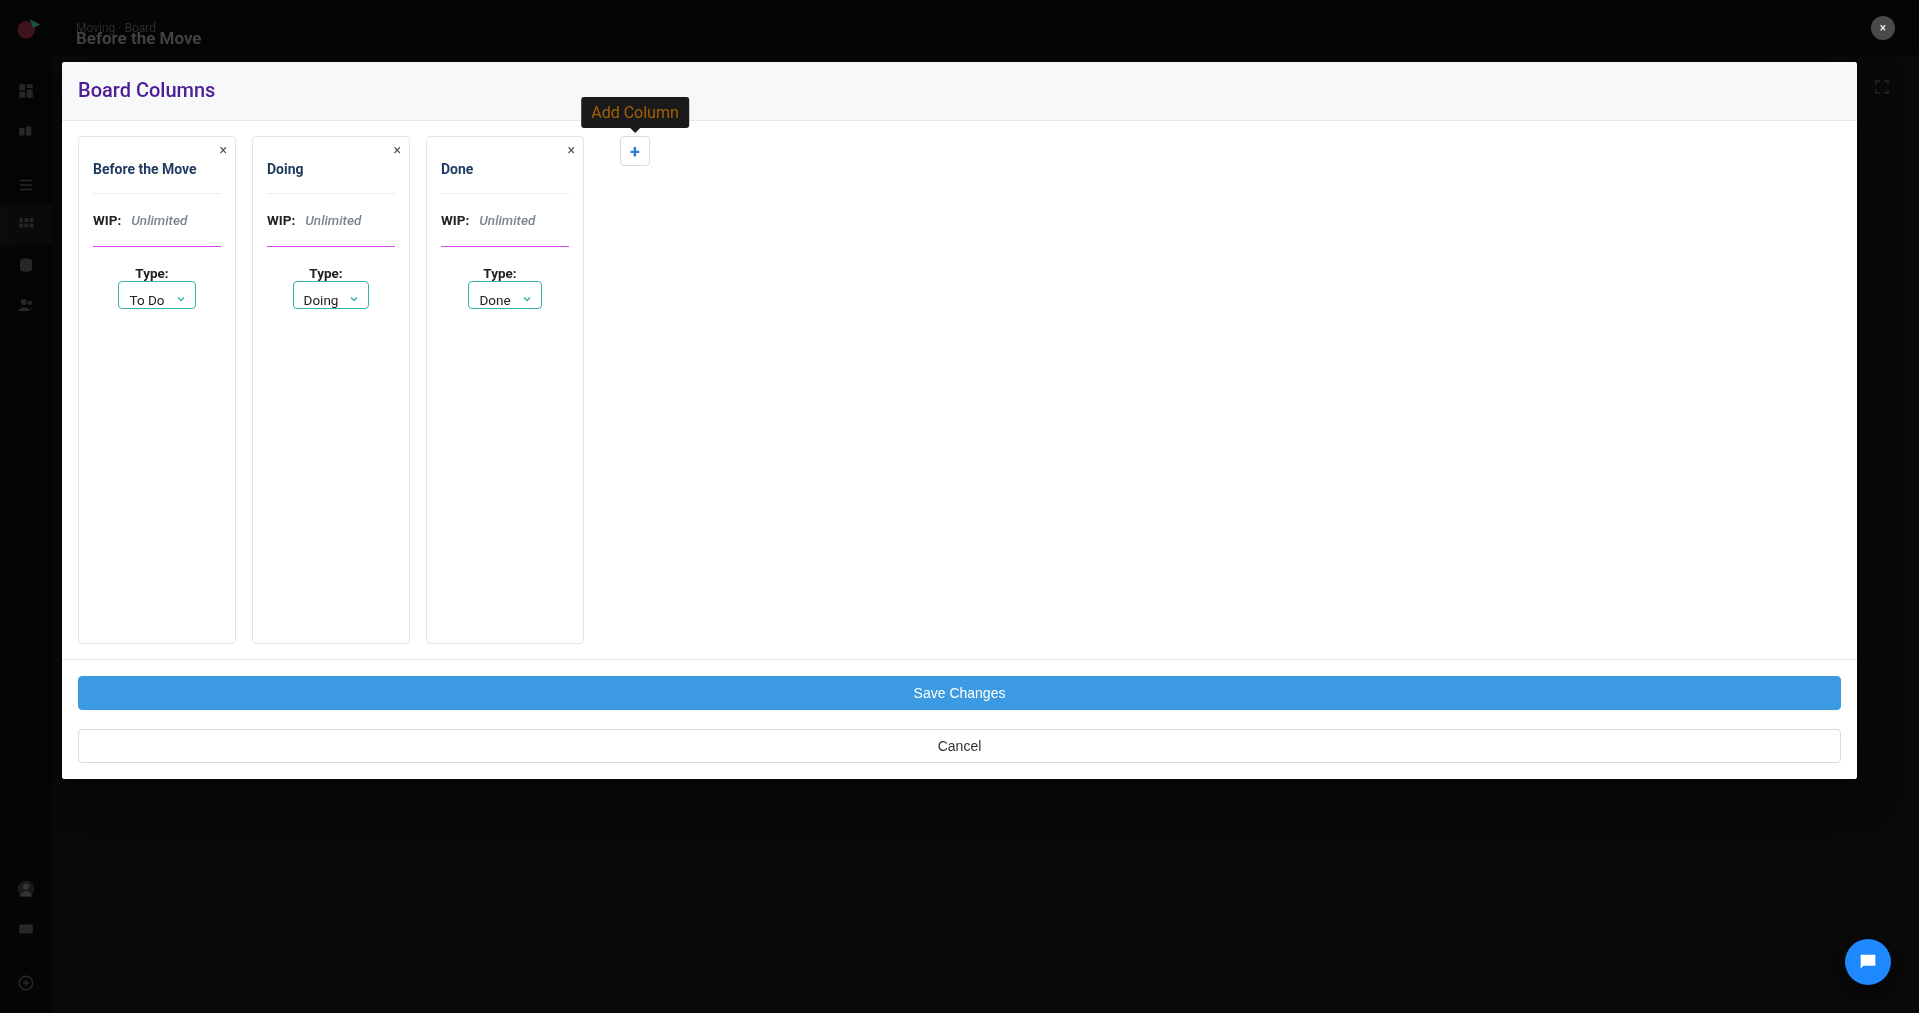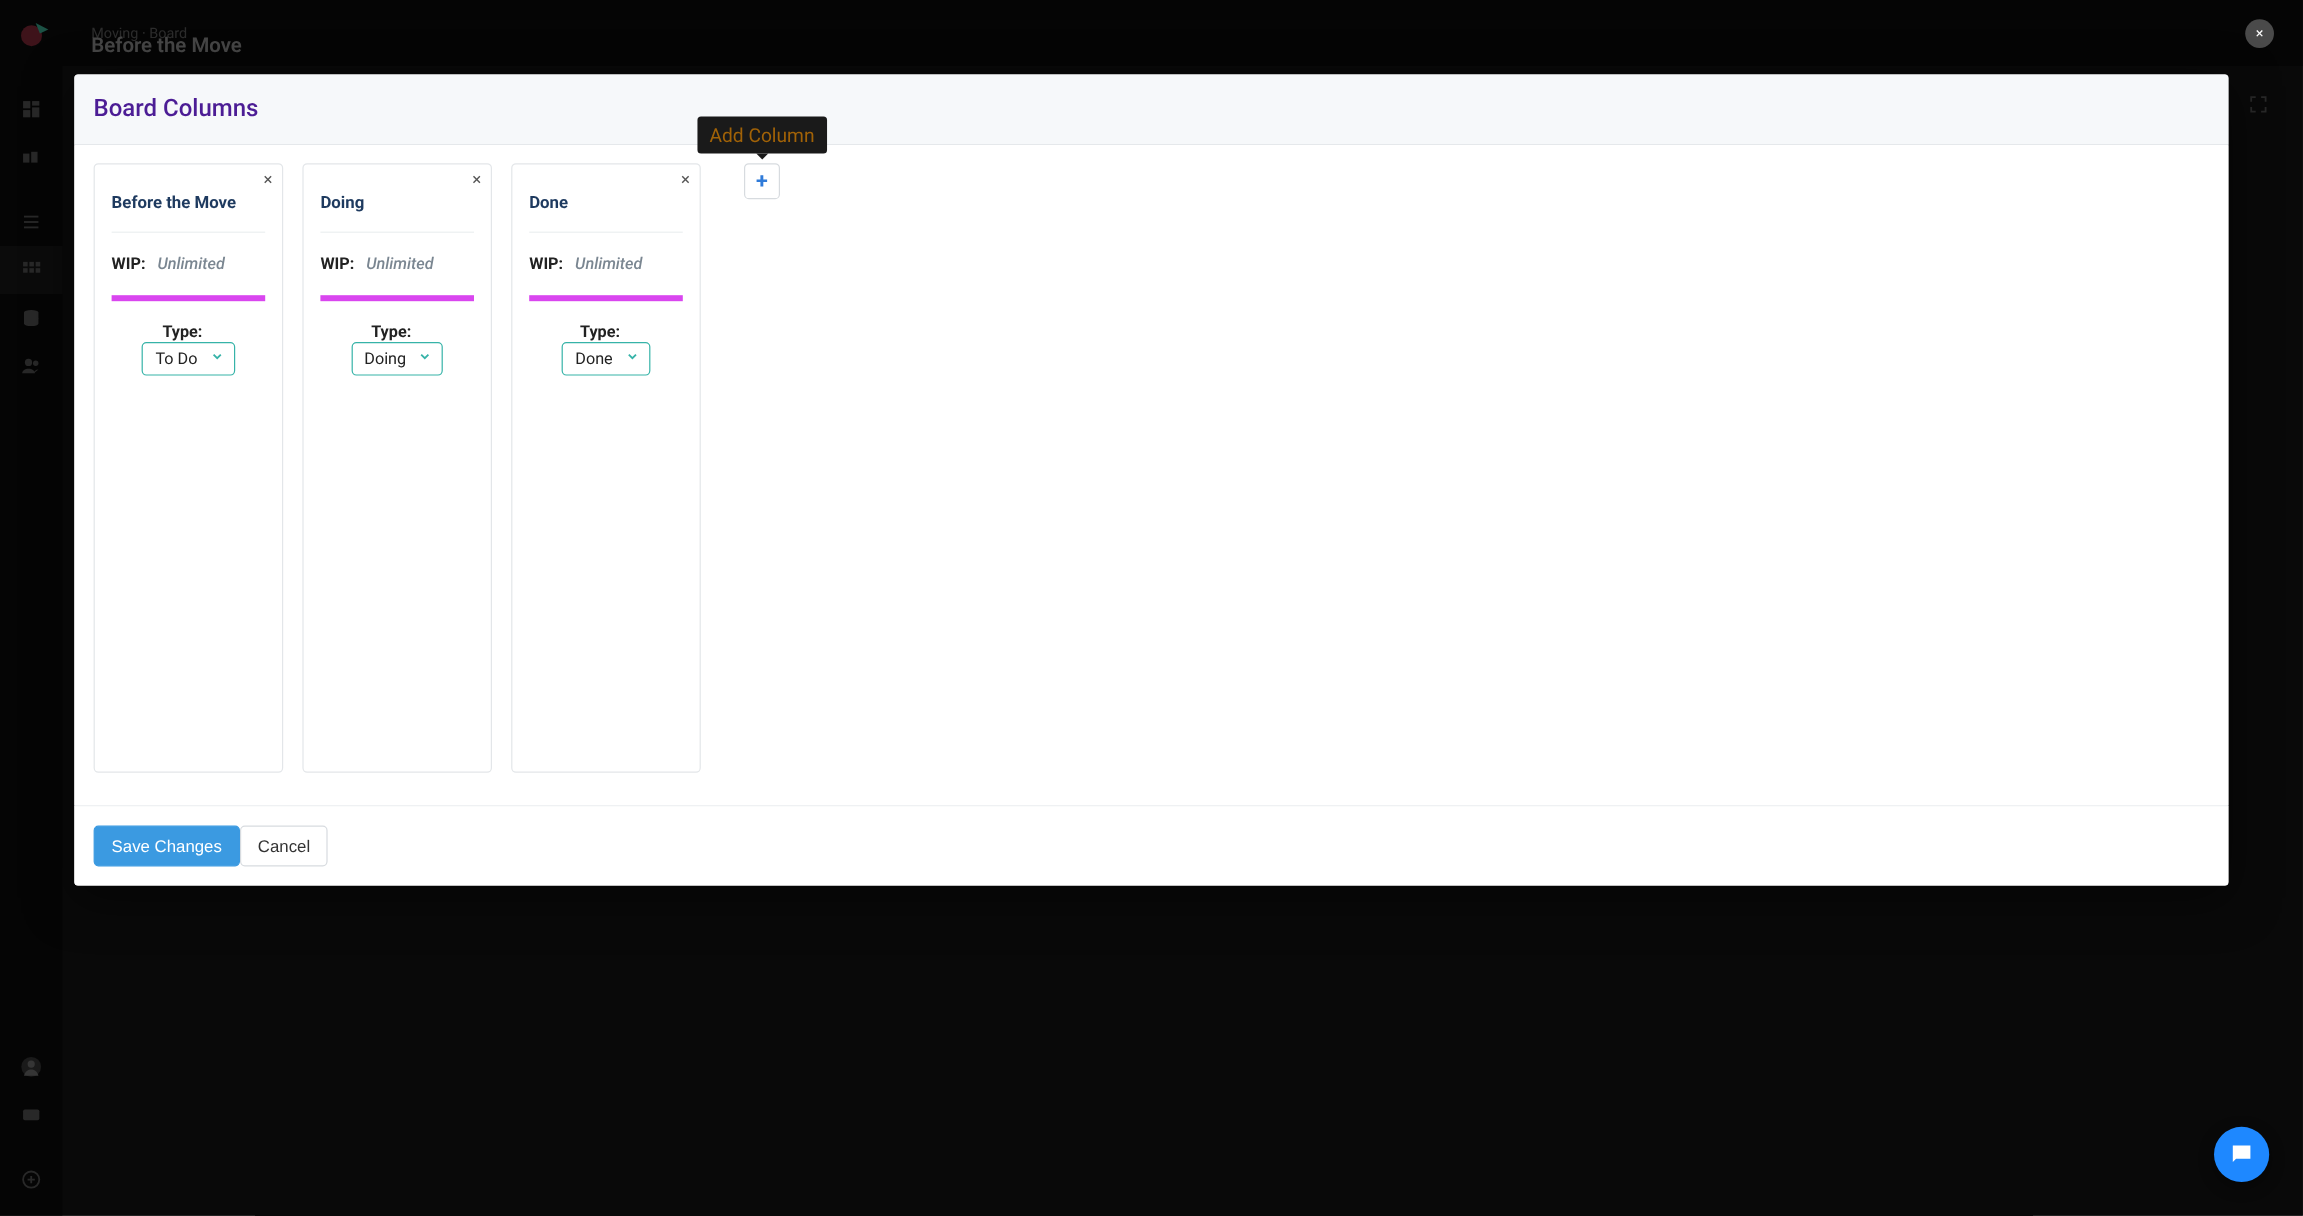--- a/index.html
+++ b/index.html
@@ -130,23 +130,24 @@
     display: flex;
     gap: 16px;
     align-items: flex-start;
     flex: 1;
     background: #fff;
   }
   .modal-footer {
     border-top: 1px solid #e5e8eb;
     padding: 16px;
     display: flex;
-    gap: 0;
+    gap: 19px;
     background: #fff;
     border-radius: 0 0 3px 3px;
+    flex-direction: column;
   }
 
   
   .column-card {
     width: 158px;
     height: 508px;
     border: 1px solid #e3e6e9;
     border-radius: 4px;
     padding: 14px 14px;
     position: relative;
@@ -164,37 +165,37 @@
     font-size: 14px;
     font-weight: 700;
     color: #1e3a5f;
     padding: 10px 0 16px 0;
     border-bottom: 1px solid #eceff1;
   }
   .col-row {
     display: flex;
     align-items: center;
     padding: 18px 0;
-    border-bottom: 5px solid #d946ef;
+    border-bottom: 1px solid #d946ef;
     font-size: 13.5px;
   }
   .col-row.noborder { border-bottom: none; padding-bottom: 6px; flex-direction: column; }
   .col-label {
     font-weight: 700;
     color: #222;
     margin-right: 10px;
   }
   .col-wip-value {
     color: #7a8691;
     font-weight: 500;
     font-style: italic;
   }
   .type-select {
     display: inline-flex;
-    align-items: center;
+    align-items: flex-end;
     border: 1px solid #36b3a8;
     border-radius: 4px;
     height: 28px;
     padding: 0 8px 0 10px;
     font-size: 13.5px;
     color: #222;
     cursor: pointer;
     gap: 10px;
     min-width: 72px;
     justify-content: space-between;

